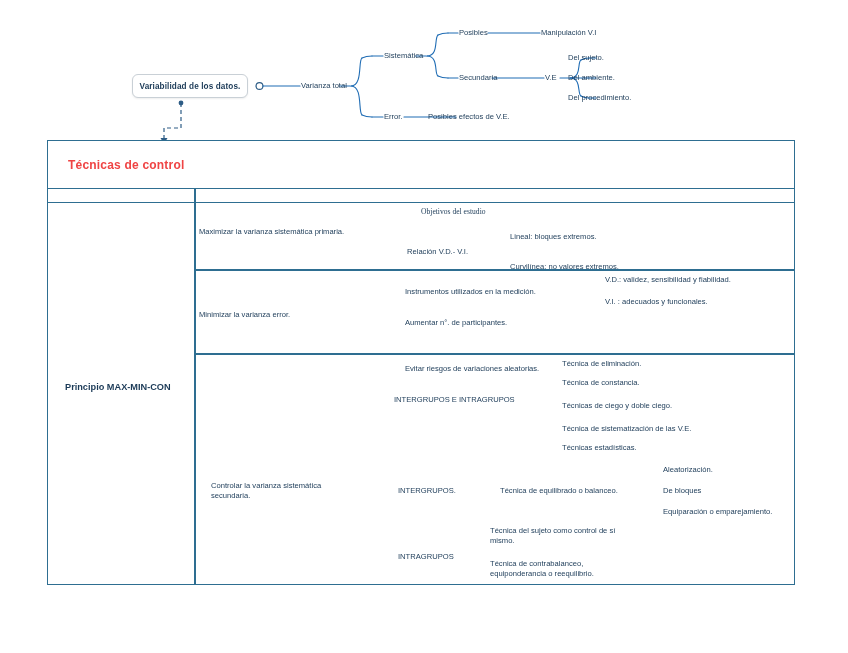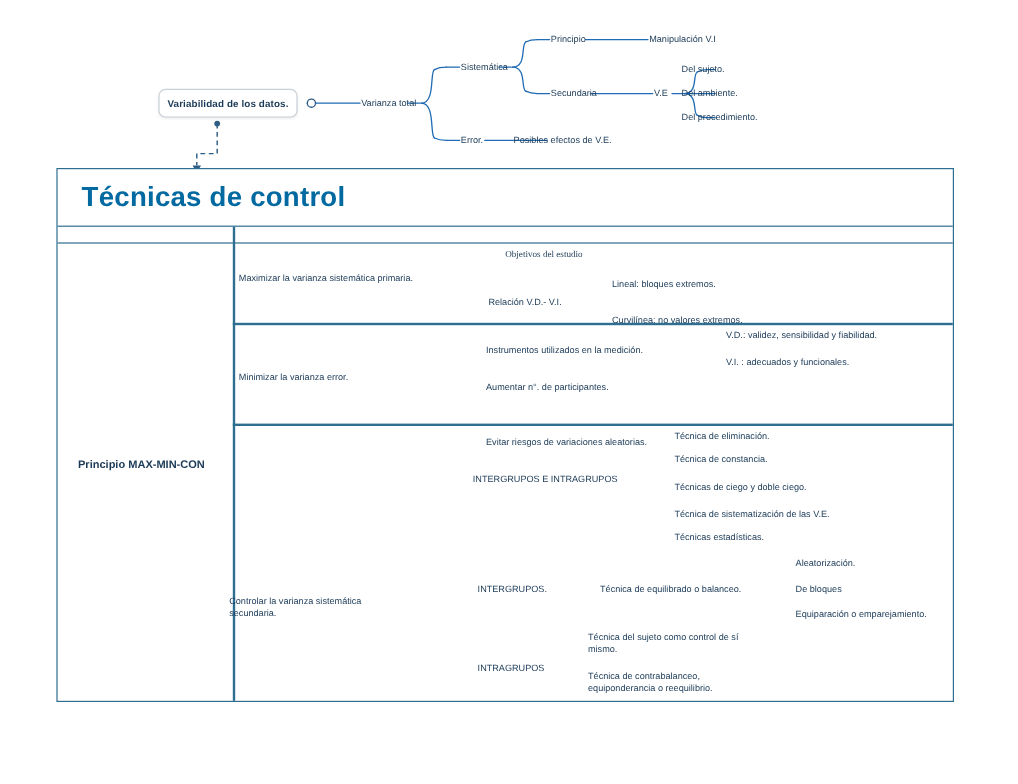--- a/index.html
+++ b/index.html
@@ -77,23 +77,23 @@
     left: 0; top: 0;
     width: 100%;
     height: 48px;
     border-bottom: 1.6px solid #2e6e91;
     box-sizing: border-box;
     display: flex;
     align-items: center;
   }
   .tbl-title span {
     margin-left: 20px;
-    font-size: 23px;
+    font-size: 12px;
     font-weight: bold;
-    color: #0369a1;
+    color: #ef4444;
     letter-spacing: .2px;
   }
   .tbl-subrow {
     position: absolute;
     left: 0; top: 48px;
     width: 100%;
     height: 14px;
     border-bottom: 1.6px solid #2e6e91;
     box-sizing: border-box;
   }
@@ -281,21 +281,21 @@
   </svg>
 
   <div class="root-node">
     <span>Variabilidad de los datos.</span>
   </div>
 
   <div class="topic" style="left:301px; top:81px;">Varianza total</div>
 
   <div class="topic" style="left:384px; top:51px;">Sistemática</div>
 
-  <div class="topic" style="left:459px; top:28px;">Principio</div>
+  <div class="topic" style="left:459px; top:28px;">Posibles</div>
 
   <div class="topic" style="left:541px; top:28px;">Manipulación V.I</div>
 
   <div class="topic" style="left:459px; top:73px;">Secundaria</div>
 
   <div class="topic" style="left:545px; top:73px;">V.E</div>
 
   <div class="topic" style="left:568px; top:53px;">Del sujeto.</div>
 
   <div class="topic" style="left:568px; top:73px;">Del ambiente.</div>
@@ -333,21 +333,21 @@
   <div class="topic" style="left:405px; top:287px;">Instrumentos utilizados en la medición.</div>
 
   <div class="topic" style="left:605px; top:275px;">V.D.: validez, sensibilidad y fiabilidad.</div>
 
   <div class="topic" style="left:605px; top:297px;">V.I. : adecuados y funcionales.</div>
 
   <div class="topic" style="left:405px; top:318px;">Aumentar n°. de participantes.</div>
 
   <div class="topic" style="left:405px; top:340px;margin-top:24px;">Evitar riesgos de variaciones aleatorias.</div>
 
-  <div class="topic wrap" style="left:191px; top:481px; width:135px;margin-top:15px;">Controlar la varianza sistemática secundaria.</div>
+  <div class="topic wrap" style="left:211px; top:481px; width:135px;">Controlar la varianza sistemática secundaria.</div>
 
   <div class="topic" style="left:394px; top:395px;">INTERGRUPOS E INTRAGRUPOS</div>
 
   <div class="topic" style="left:562px; top:359px;">Técnica de eliminación.</div>
 
   <div class="topic" style="left:562px; top:378px;">Técnica de constancia.</div>
 
   <div class="topic" style="left:562px; top:401px;">Técnicas de ciego y doble ciego.</div>
 
   <div class="topic" style="left:562px; top:424px;">Técnica de sistematización de las V.E.</div>

